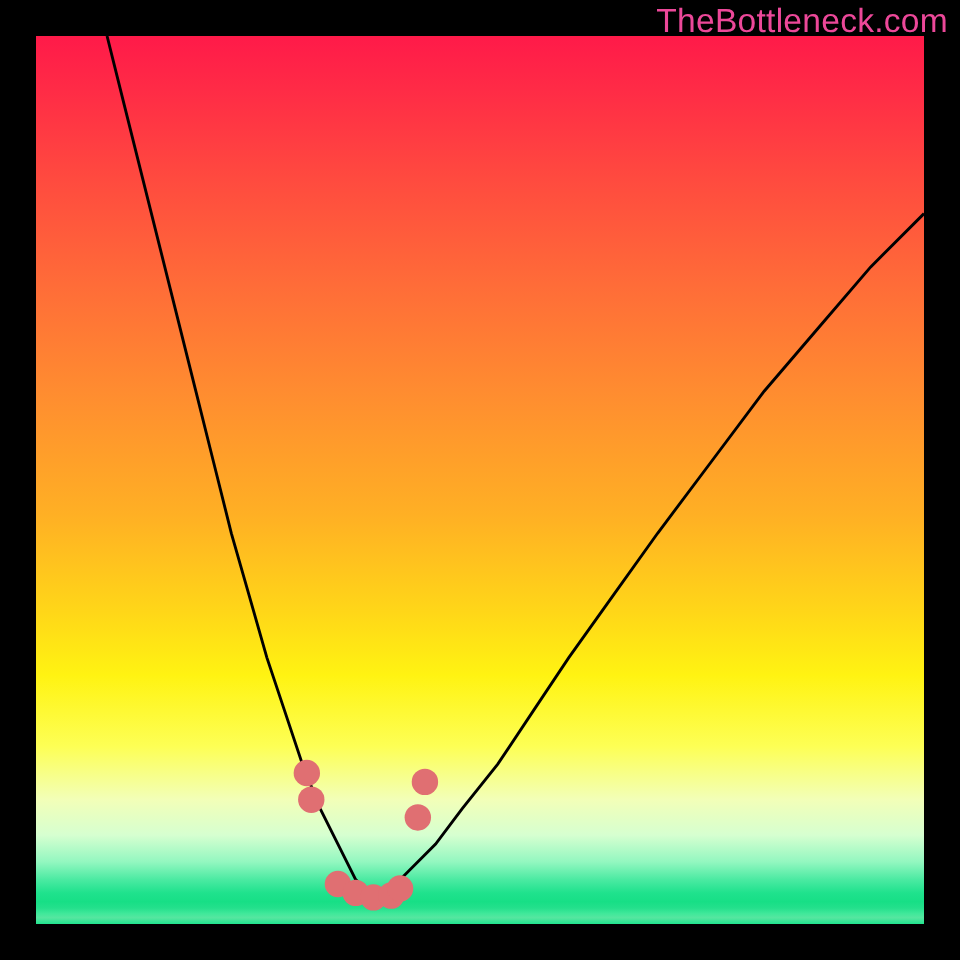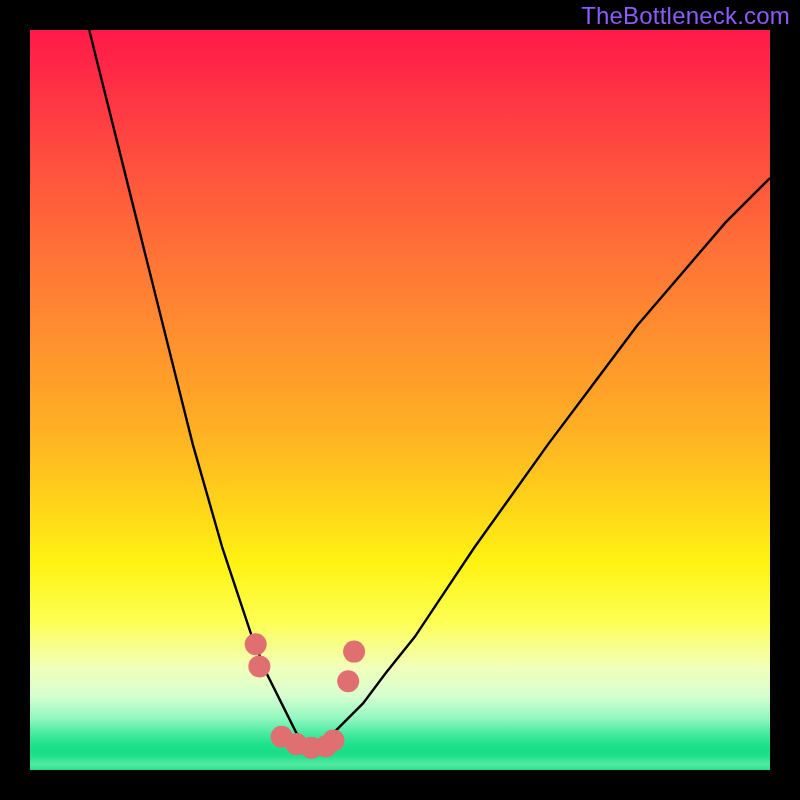--- a/index.html
+++ b/index.html
@@ -61,22 +61,22 @@
     position: absolute;
     top: 0;
     left: 0;
     width: 100%;
     height: 100%;
   }
   .watermark {
     position: absolute;
     top: 2px;
     right: 10px;
-    color: #8b5cf6;
-    font-size: 24px;
+    color: #ec4899;
+    font-size: 28px;
     font-weight: 500;
     letter-spacing: 0.2px;
     user-select: none;
   }
 </style>
 </head>
 <body>
 
 <div class="frame">
   <div class="plot">

